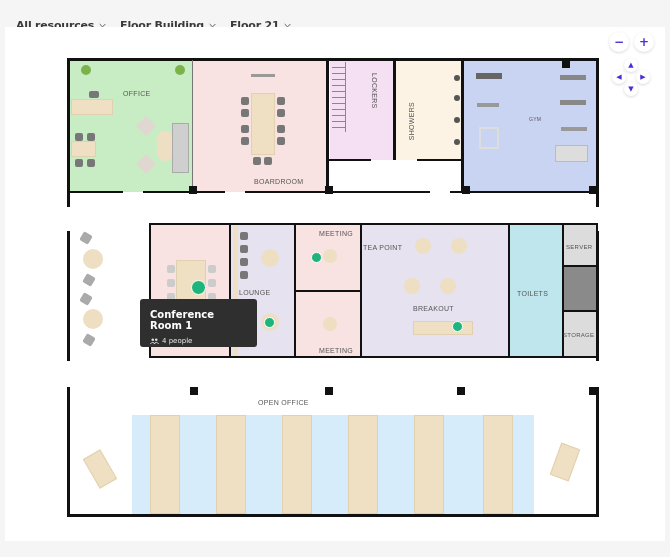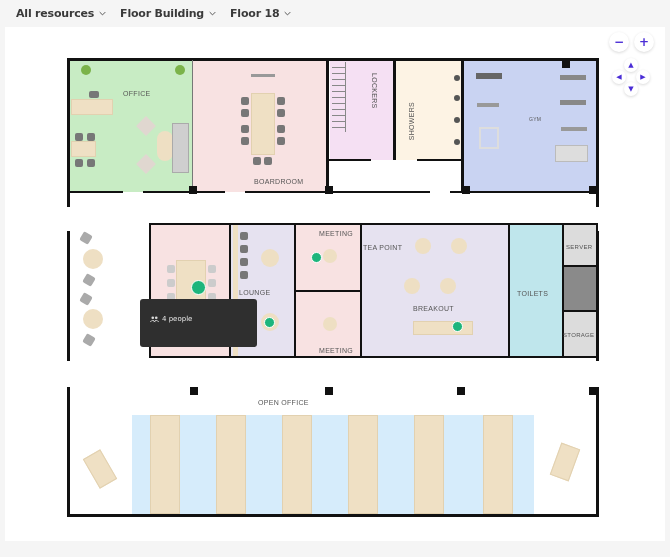--- a/index.html
+++ b/index.html
@@ -3,21 +3,21 @@
 <meta charset="utf-8">
 <style>
   html, body { margin:0; padding:0; }
   body {
     width:670px; height:557px; overflow:hidden;
     background:#f5f5f5;
     font-family:"DejaVu Sans", sans-serif;
     position:relative;
   }
   .topbar {
-    position:absolute; left:0; top:0; width:664px; height:26px;
+    position:absolute; left:0; top:12px; width:664px; height:26px;
     background:#f5f5f5; display:flex; align-items:center; padding-left:16px; box-sizing:border-box;
   }
   .crumb {
     display:flex; align-items:center; font-size:11px; font-weight:bold; color:#3a3a3a;
     margin-right:14px; cursor:pointer; letter-spacing:-0.2px;
   }
   .crumb .chev { margin-left:5px; width:7px; height:7px; }
   .map {
     position:absolute; left:5px; top:27px; width:660px; height:514px; background:#fff;
   }
@@ -53,21 +53,21 @@
         <path d="M1 3 L5 7 L9 3" stroke="#555" stroke-width="1.4" fill="none"></path>
       </svg>
   </div>
   <div class="crumb">
     <span>Floor Building</span>
     <svg class="chev" viewBox="0 0 10 10">
         <path d="M1 3 L5 7 L9 3" stroke="#555" stroke-width="1.4" fill="none"></path>
       </svg>
   </div>
   <div class="crumb">
-    <span>Floor 18</span>
+    <span>Floor 21</span>
     <svg class="chev" viewBox="0 0 10 10">
         <path d="M1 3 L5 7 L9 3" stroke="#555" stroke-width="1.4" fill="none"></path>
       </svg>
   </div>
 </div>
 
 <div class="map">
 
   <div class="abs" style="left:64px;top:33px;width:124px;height:132px;background:#c8ecc4;"></div>
   <div class="abs" style="left:188px;top:33px;width:134px;height:132px;background:#f8e2e2;"></div>
@@ -216,20 +216,21 @@
   <div class="table" style="left:478px;top:388px;width:30px;height:99px;"></div>
   <div class="table" style="left:85px;top:425px;width:20px;height:34px;transform:rotate(-30deg);"></div>
   <div class="table" style="left:550px;top:418px;width:20px;height:34px;transform:rotate(20deg);"></div>
 
   <div class="pin" style="left:186px;top:253px;width:15px;height:15px;"></div>
   <div class="pin" style="left:306px;top:225px;"></div>
   <div class="pin" style="left:259px;top:290px;"></div>
   <div class="pin" style="left:447px;top:294px;"></div>
 
   <div class="tooltip">
+    <div class="title">Conference Room 1</div>
     <div class="sub">
       <svg width="9" height="7" viewBox="0 0 10 8" style="margin-right:3px;">
           <circle cx="3" cy="2" r="1.5" fill="#ddd"></circle>
           <circle cx="7" cy="2" r="1.5" fill="#ddd"></circle>
           <path d="M0 7 Q3 3 6 7 M4 7 Q7 3 10 7" stroke="#ddd" fill="none"></path>
         </svg>
       <span>4 people</span>
     </div>
   </div>
 

